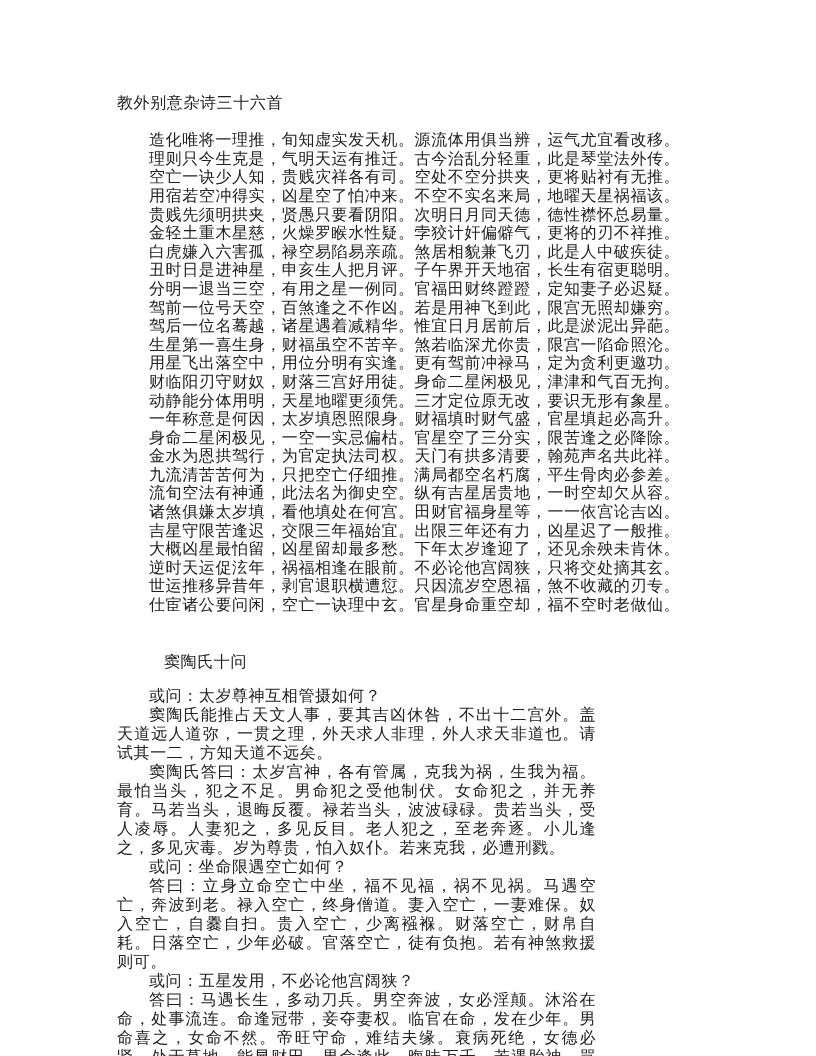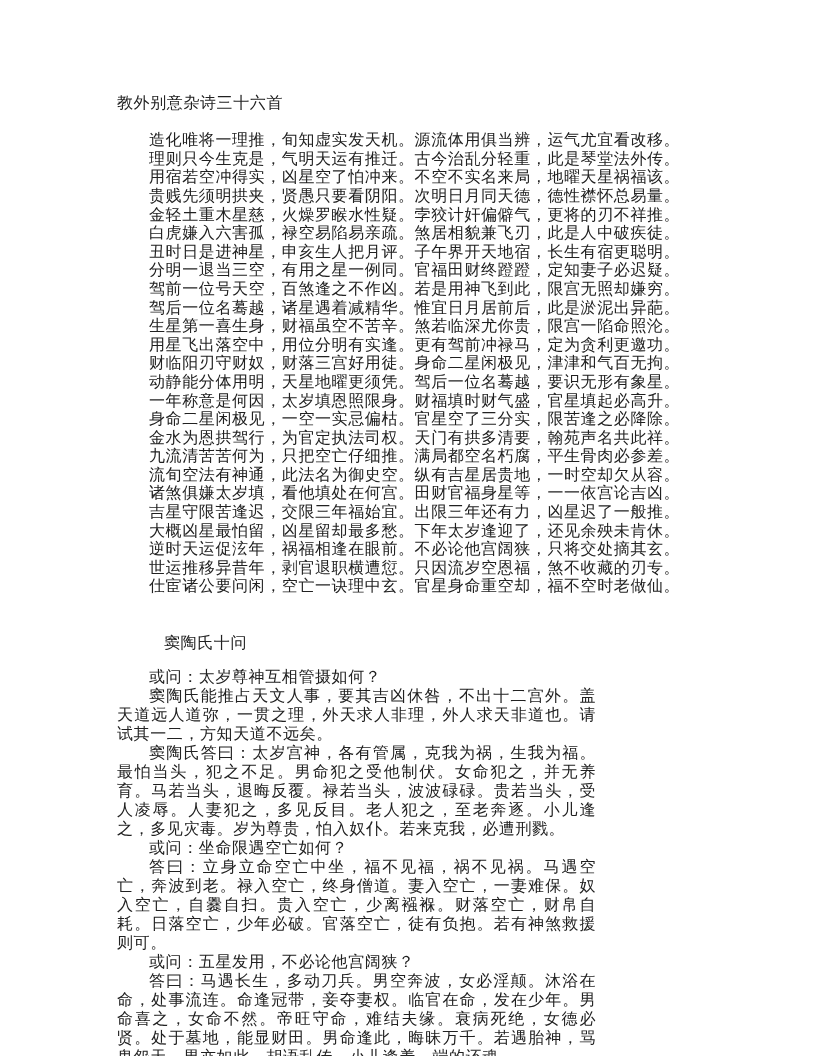--- a/index.html
+++ b/index.html
@@ -51,32 +51,33 @@
 </style>
 </head>
 <body>
 
 <div class="page">
   <h1 class="doc-title">教外别意杂诗三十六首</h1>
 
   <div class="poem">
       <div class="poem-line">造化唯将一理推，旬知虚实发天机。源流体用俱当辨，运气尤宜看改移。</div>
       <div class="poem-line">理则只今生克是，气明天运有推迁。古今治乱分轻重，此是琴堂法外传。</div>
+      <div class="poem-line">空亡一诀少人知，贵贱灾祥各有司。空处不空分拱夹，更将贴衬有无推。</div>
       <div class="poem-line">用宿若空冲得实，凶星空了怕冲来。不空不实名来局，地曜天星祸福该。</div>
       <div class="poem-line">贵贱先须明拱夹，贤愚只要看阴阳。次明日月同天德，德性襟怀总易量。</div>
       <div class="poem-line">金轻土重木星慈，火燥罗睺水性疑。孛狡计奸偏僻气，更将的刃不祥推。</div>
       <div class="poem-line">白虎嫌入六害孤，禄空易陷易亲疏。煞居相貌兼飞刃，此是人中破疾徒。</div>
       <div class="poem-line">丑时日是进神星，申亥生人把月评。子午界开天地宿，长生有宿更聪明。</div>
       <div class="poem-line">分明一退当三空，有用之星一例同。官福田财终蹬蹬，定知妻子必迟疑。</div>
       <div class="poem-line">驾前一位号天空，百煞逢之不作凶。若是用神飞到此，限宫无照却嫌穷。</div>
       <div class="poem-line">驾后一位名蓦越，诸星遇着减精华。惟宜日月居前后，此是淤泥出异葩。</div>
       <div class="poem-line">生星第一喜生身，财福虽空不苦辛。煞若临深尤你贵，限宫一陷命照沦。</div>
       <div class="poem-line">用星飞出落空中，用位分明有实逢。更有驾前冲禄马，定为贪利更邀功。</div>
       <div class="poem-line">财临阳刃守财奴，财落三宫好用徒。身命二星闲极见，津津和气百无拘。</div>
-      <div class="poem-line">动静能分体用明，天星地曜更须凭。驾后一位名蓦越，要识无形有象星。</div>
+      <div class="poem-line">动静能分体用明，天星地曜更须凭。三才定位原无改，要识无形有象星。</div>
       <div class="poem-line">一年称意是何因，太岁填恩照限身。财福填时财气盛，官星填起必高升。</div>
       <div class="poem-line">身命二星闲极见，一空一实忌偏枯。官星空了三分实，限苦逢之必降除。</div>
       <div class="poem-line">金水为恩拱驾行，为官定执法司权。天门有拱多清要，翰苑声名共此祥。</div>
       <div class="poem-line">九流清苦苦何为，只把空亡仔细推。满局都空名朽腐，平生骨肉必参差。</div>
       <div class="poem-line">流旬空法有神通，此法名为御史空。纵有吉星居贵地，一时空却欠从容。</div>
       <div class="poem-line">诸煞俱嫌太岁填，看他填处在何宫。田财官福身星等，一一依宫论吉凶。</div>
       <div class="poem-line">吉星守限苦逢迟，交限三年福始宜。出限三年还有力，凶星迟了一般推。</div>
       <div class="poem-line">大概凶星最怕留，凶星留却最多愁。下年太岁逢迎了，还见余殃未肯休。</div>
       <div class="poem-line">逆时天运促泫年，祸福相逢在眼前。不必论他宫阔狭，只将交处摘其玄。</div>
       <div class="poem-line">世运推移异昔年，剥官退职横遭愆。只因流岁空恩福，煞不收藏的刃专。</div>

